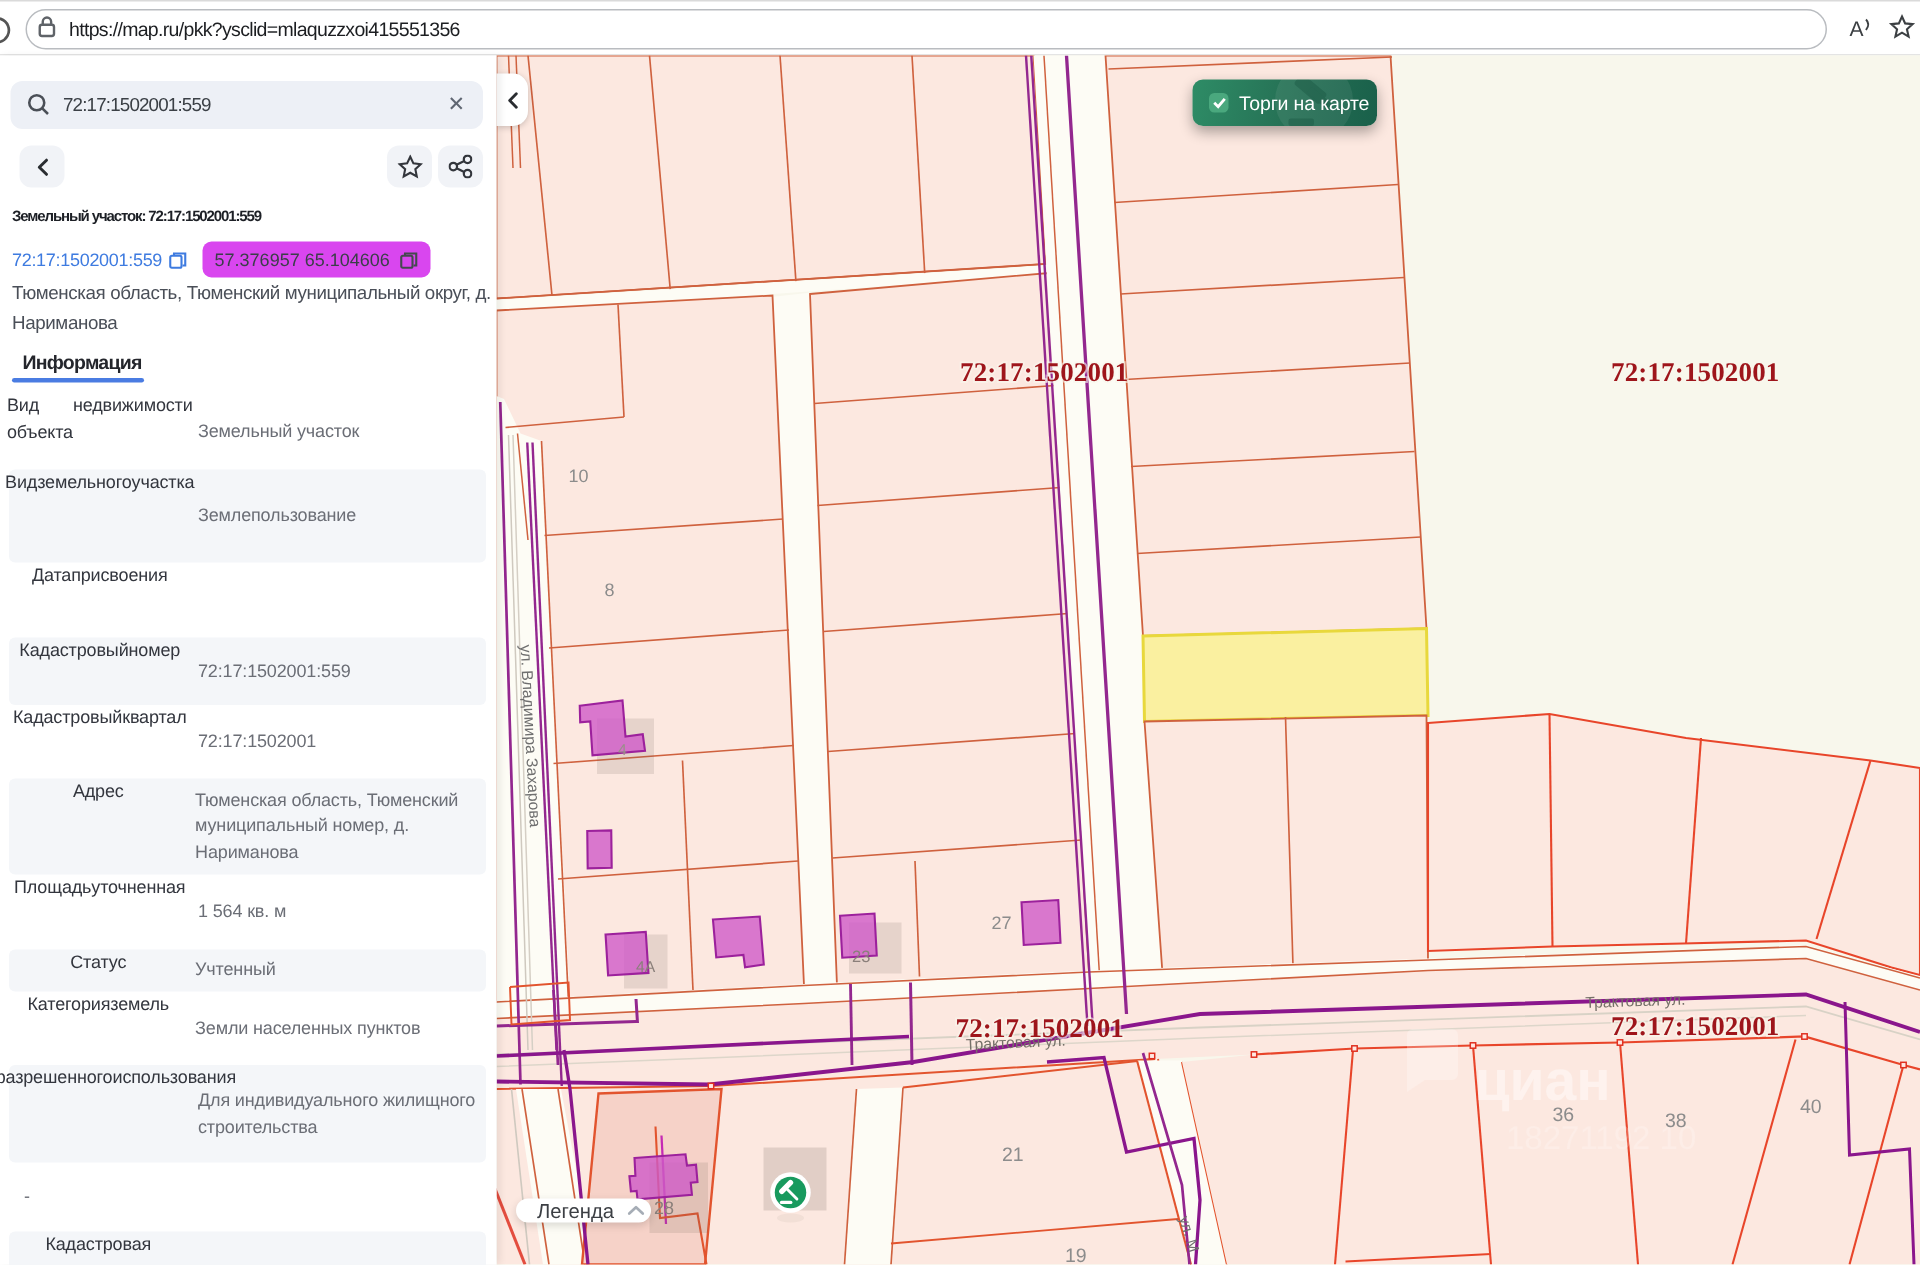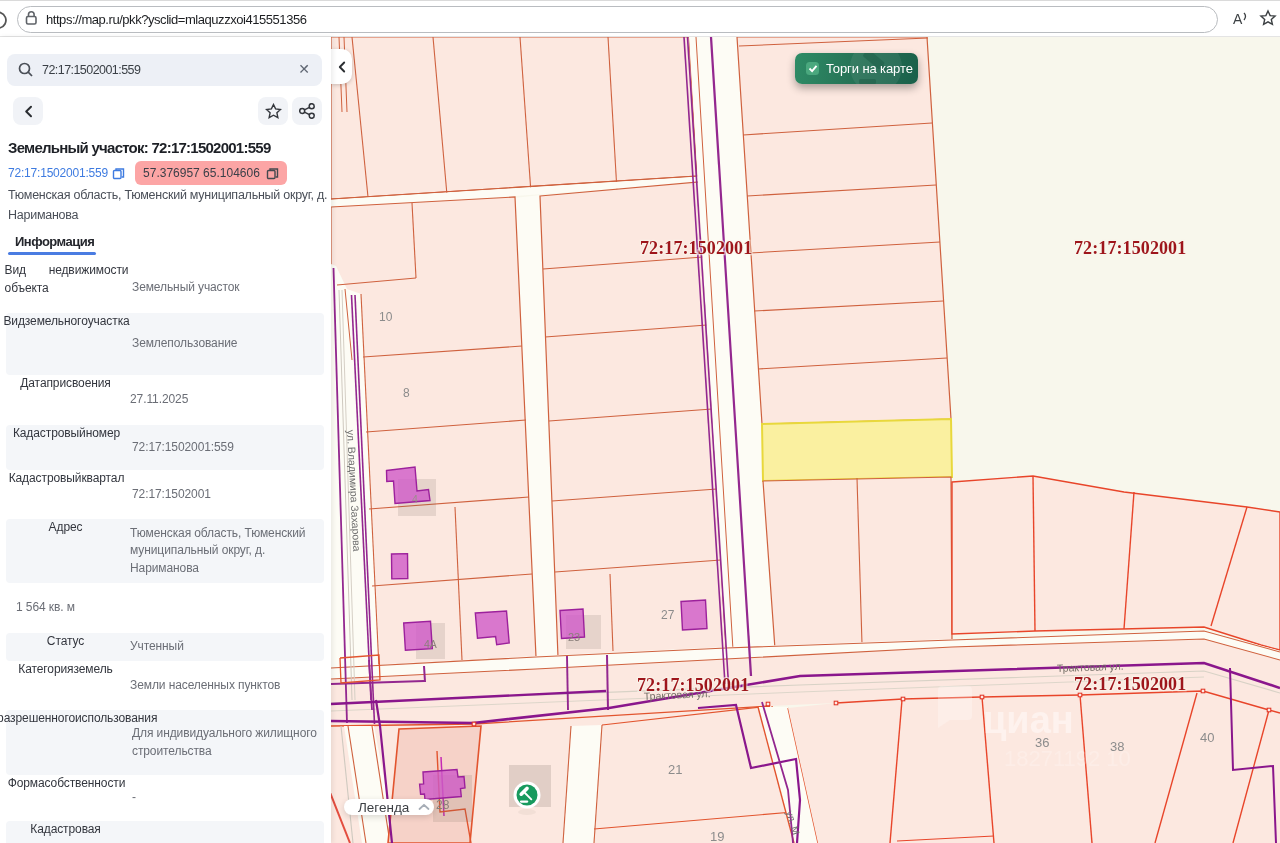--- a/index.html
+++ b/index.html
@@ -13,24 +13,24 @@
   #side { position:absolute; left:0; top:37px; width:331px; height:806px; background:#fff; z-index:5;
     box-shadow:2px 0 5px rgba(0,0,0,.08); }
   #map { position:absolute; left:331px; top:37px; width:949px; height:806px; background:#f8f7ec; }
 
   
   .search { position:absolute; left:7px; top:17px; width:315px; height:32px; background:#edf0f6; border-radius:8px; }
   .search .txt { position:absolute; left:35px; top:9px; font-size:12.5px; letter-spacing:-.55px; color:#3b4046; }
   .search .x { position:absolute; right:12px; top:7px; font-size:14px; color:#5f6672; }
   .sqbtn { position:absolute; width:30px; height:28px; background:#f1f3f7; border-radius:8px;
     display:flex; align-items:center; justify-content:center; }
-  .title { position:absolute; left:8px; top:102px; font-size:15px; font-weight:600; color:#1d2026; letter-spacing:-.75px;}
+  .title { position:absolute; left:8px; top:102px; font-size:10px; font-weight:600; color:#1d2026; letter-spacing:-.75px;}
   .linkrow { position:absolute; left:8px; top:124px; height:24px; display:flex; align-items:center; }
   .lnk { color:#3e7be0; font-size:12px; letter-spacing:-.2px;}
-  .chip { margin-left:10px; background:#fca5a5; border-radius:6px; height:24px; display:flex; align-items:center;
+  .chip { margin-left:10px; background:#d946ef; border-radius:6px; height:24px; display:flex; align-items:center;
     padding:0 8px; font-size:12px; color:#3a3f48; }
   .addr { position:absolute; left:8px; top:148px; width:326px; font-size:12.5px; letter-spacing:-.25px; line-height:20px; color:#4a4f58; }
   .tab { position:absolute; left:15px; top:197px; font-size:13px; font-weight:700; color:#24262c; letter-spacing:-.5px; }
   .tabline { position:absolute; left:8px; top:215px; width:88px; height:2.6px; background:#4a7ce2; border-radius:2px;}
   #rows { position:absolute; left:0; top:225px; width:331px; }
   .row { position:relative; display:flex; width:331px; }
   .row.g:before { content:""; position:absolute; left:6px; right:7px; top:0; bottom:0; background:#f4f6f9; border-radius:4px;}
   .lab { position:relative; width:99px; margin-left:17px; font-size:12px; line-height:17.5px; color:#33363e;
     display:flex; justify-content:center; letter-spacing:-.1px;}
   .val { position:relative; width:205px; margin-left:16px; font-size:12px; line-height:17.5px; color:#6b6e76;
@@ -136,23 +136,20 @@
         </div>
         <div class="val">
           <span>Землепользование</span>
         </div>
       </div>
   <div class="row" style="height:50px">
         <div class="lab">
           <span>Дата</span>
           <span>присвоения</span>
         </div>
-        <div class="val">
-          <span>27.11.2025</span>
-        </div>
       </div>
   <div class="row g" style="height:45px">
         <div class="lab">
           <span>Кадастровый</span>
           <span>номер</span>
         </div>
         <div class="val">
           <span>72:17:1502001:559</span>
         </div>
       </div>
@@ -164,25 +161,29 @@
         <div class="val">
           <span>72:17:1502001</span>
         </div>
       </div>
   <div class="row g" style="height:64px">
         <div class="lab">
           <span>Адрес</span>
         </div>
         <div class="val">
           <span>Тюменская область, Тюменский</span>
-          <span>муниципальный округ, д.</span>
+          <span>муниципальный номер, д.</span>
           <span>Нариманова</span>
         </div>
       </div>
   <div class="row" style="height:50px">
+        <div class="lab">
+          <span>Площадь</span>
+          <span>уточненная</span>
+        </div>
         <div class="val">
           <span>1 564 кв. м</span>
         </div>
       </div>
   <div class="row g" style="height:28px">
         <div class="lab">
           <span>Статус</span>
         </div>
         <div class="val">
           <span>Учтенный</span>
@@ -202,24 +203,20 @@
           <span>Вид</span>
           <span>разрешенного</span>
           <span>использования</span>
         </div>
         <div class="val">
           <span>Для индивидуального жилищного</span>
           <span>строительства</span>
         </div>
       </div>
   <div class="row" style="height:46px">
-        <div class="lab">
-          <span>Форма</span>
-          <span>собственности</span>
-        </div>
         <div class="val">
           <span>-</span>
         </div>
       </div>
   <div class="row g" style="height:38px">
         <div class="lab">
           <span>Кадастровая</span>
         </div>
         <div class="val">
           <span></span>

